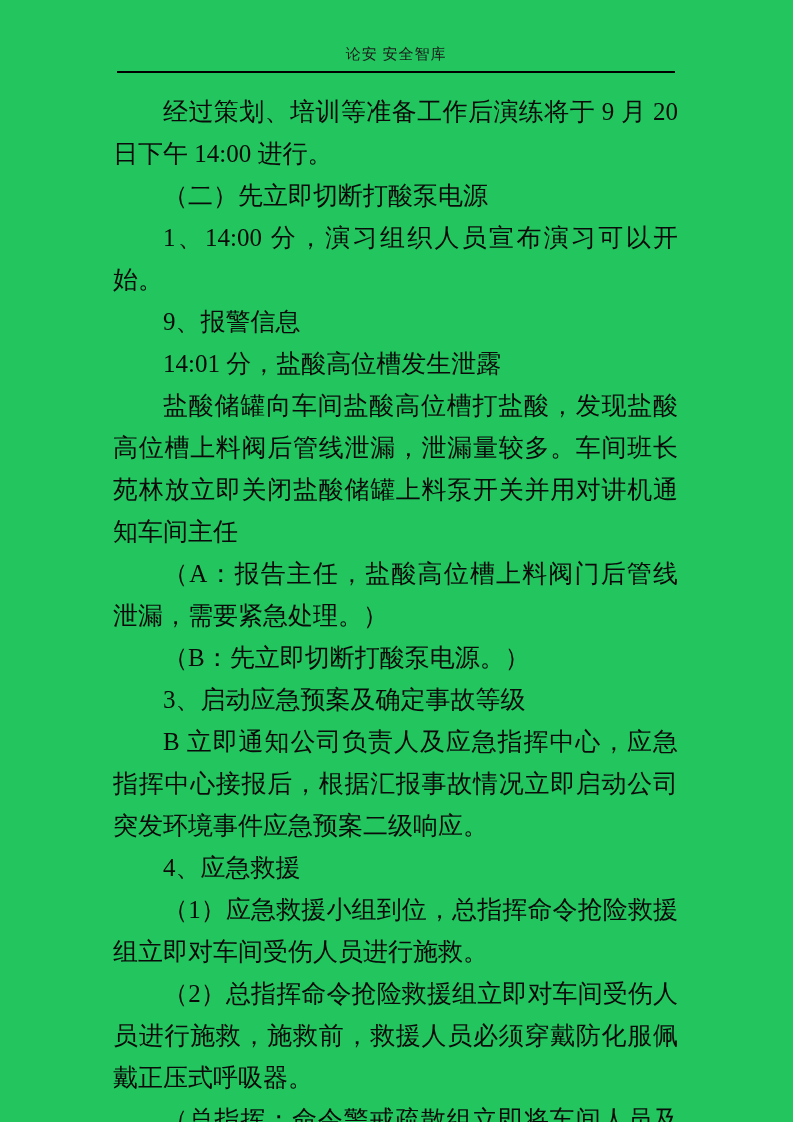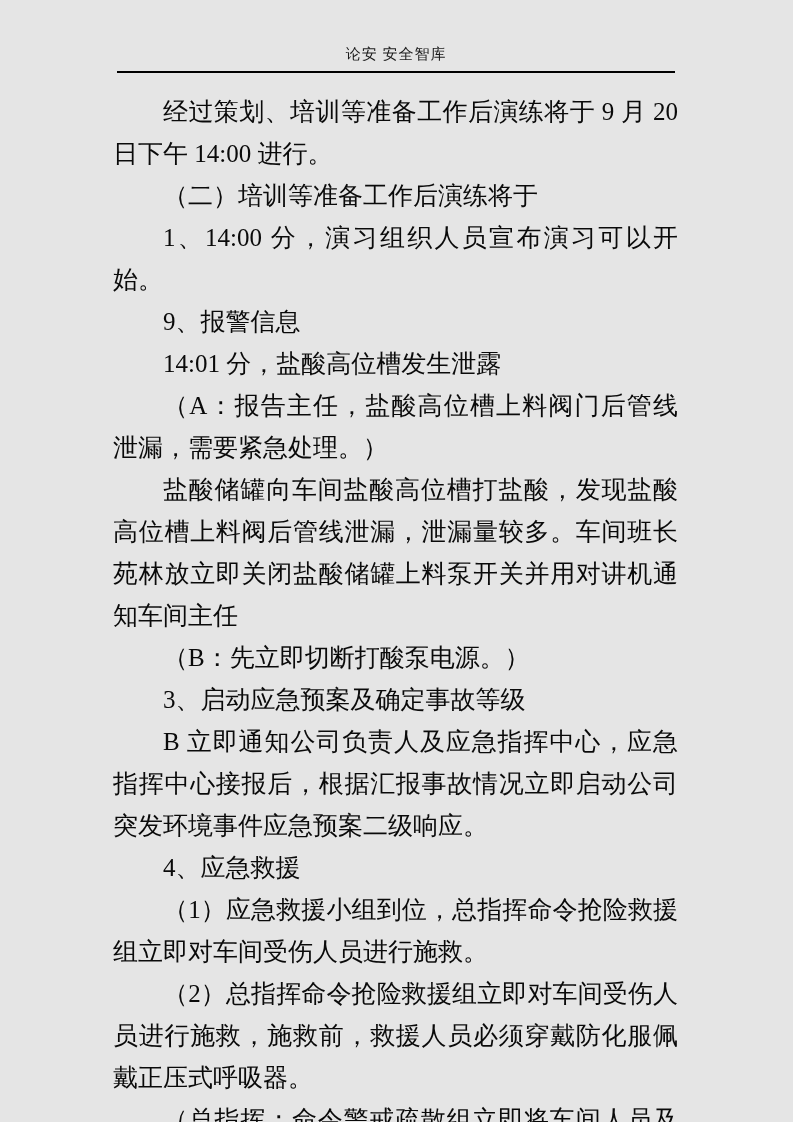--- a/index.html
+++ b/index.html
@@ -4,21 +4,21 @@
 <style>
   html, body {
     margin: 0;
     padding: 0;
     background: #ffffff;
   }
   .page {
     position: relative;
     width: 793px;
     height: 1122px;
-    background: #e5e5e5;
+    background: #22c55e;
     overflow: hidden;
     font-family: "Liberation Serif", "DejaVu Serif", serif;
     color: #000000;
   }
   .header {
     margin: 0 118px 0 117px;
     padding-top: 44px;
   }
   .header-text {
     text-align: center;
@@ -52,26 +52,26 @@
 </head>
 <body>
 
 <div class="page">
   <div class="header">
     <div class="header-text">论安 安全智库</div>
     <div class="header-rule"></div>
   </div>
   <div class="doc-body">
       <p class="para">经过策划、培训等准备工作后演练将于 9 月 20 日下午 14:00 进行。</p>
-      <p class="para">（二）培训等准备工作后演练将于</p>
+      <p class="para">（二）先立即切断打酸泵电源</p>
       <p class="para bold">1、14:00 分，演习组织人员宣布演习可以开始。</p>
       <p class="para bold">9、报警信息</p>
       <p class="para">14:01 分，盐酸高位槽发生泄露</p>
+      <p class="para">盐酸储罐向车间盐酸高位槽打盐酸，发现盐酸高位槽上料阀后管线泄漏，泄漏量较多。车间班长苑林放立即关闭盐酸储罐上料泵开关并用对讲机通知车间主任</p>
       <p class="para">（A：报告主任，盐酸高位槽上料阀门后管线泄漏，需要紧急处理。）</p>
-      <p class="para">盐酸储罐向车间盐酸高位槽打盐酸，发现盐酸高位槽上料阀后管线泄漏，泄漏量较多。车间班长苑林放立即关闭盐酸储罐上料泵开关并用对讲机通知车间主任</p>
       <p class="para">（B：先立即切断打酸泵电源。）</p>
       <p class="para bold">3、启动应急预案及确定事故等级</p>
       <p class="para">B 立即通知公司负责人及应急指挥中心，应急指挥中心接报后，根据汇报事故情况立即启动公司突发环境事件应急预案二级响应。</p>
       <p class="para bold">4、应急救援</p>
       <p class="para">（1）应急救援小组到位，总指挥命令抢险救援组立即对车间受伤人员进行施救。</p>
       <p class="para">（2）总指挥命令抢险救援组立即对车间受伤人员进行施救，施救前，救援人员必须穿戴防化服佩戴正压式呼吸器。</p>
       <p class="para">（总指挥：命令警戒疏散组立即将车间人员及厂区无关人员立即</p>
     </div>
 </div>
 

